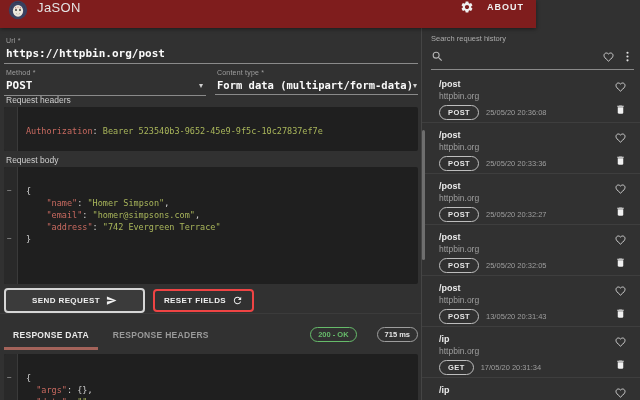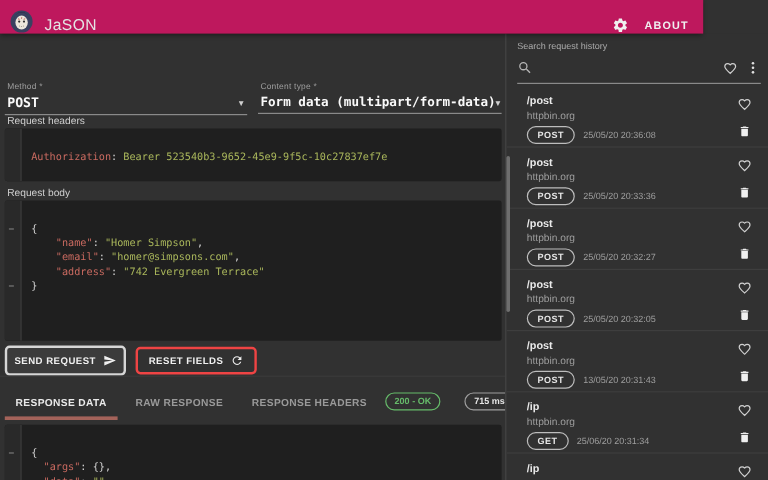--- a/index.html
+++ b/index.html
@@ -6,22 +6,22 @@
   html,body { width: 640px; height: 400px; }
   body {
     position: relative; overflow: hidden;
     background: #313131; color: #e0e0e0;
     font-family: "Liberation Sans", sans-serif;
   }
   .mono { font-family: "DejaVu Sans Mono", monospace; }
 
   
   .topbar {
-    position: absolute; left:0; top:0; width:586px; height:28px;
-    background:#be185d; display:flex; align-items:flex-end; padding:0 12px 0 8px;
+    position: absolute; left:0; top:0; width:536px; height:28px;
+    background:#7f1d1d; display:flex; align-items:flex-start; padding:0 12px 0 8px;
     box-shadow:0 1px 4px rgba(0,0,0,.45); z-index:5;
   }
   .logo { width:20px; height:20px; margin-right:9px; flex-shrink:0; }
   .app-title { font-size:13px; color:#e4e4e4; letter-spacing:.4px; }
   .topbar-right { margin-left:auto; display:flex; align-items:center; gap:13px; }
   .about-btn { font-size:9px; font-weight:bold; letter-spacing:1px; color:#f0f0f0; cursor:pointer; }
   .gear { width:14px; height:14px; cursor:pointer; }
 
   
   .main { position:absolute; left:0; top:28px; width:421px; bottom:0; }
@@ -56,21 +56,21 @@
   .tk-key   { color: var(--code-key); }
   .tk-str   { color: var(--code-str); }
   .tk-plain { color:#d6d6d6; }
 
   .btn-row { position:absolute; left:4px; top:260px; display:flex; align-items:center; gap:8px; }
   .btn {
     display:flex; align-items:center; gap:6px; cursor:pointer;
     font-size:8px; font-weight:bold; letter-spacing:.4px; color:#f0f0f0;
     border-radius:4px; background:rgba(255,255,255,.05);
   }
-  .btn-primary { border:2px solid #d6d6d6; padding:5px 6px; }
+  .btn-primary { border:2px solid #d6d6d6; padding:5px 26px; }
   .btn-secondary { border:2px solid #ef4444; padding:4px 9px; background:transparent; }
   .btn svg { width:11px; height:11px; }
 
   .main-divider { position:absolute; left:0; right:0; top:285px; border-top:1px solid #3b3b3b; }
 
   .tabs-row { position:absolute; left:4px; right:3px; top:294px; height:28px; display:flex; align-items:flex-end; }
   .tab {
     font-size:8.5px; font-weight:bold; letter-spacing:.3px; color:#9a9a9a;
     padding:6px 9px 7px; margin-right:6px; border-bottom:3px solid transparent; cursor:pointer;
     white-space:nowrap;
@@ -136,20 +136,26 @@
   <div class="topbar-right">
     <svg class="gear" viewBox="0 0 24 24">
       <path fill="#f0f0f0" d="M19.14 12.94c.04-.3.06-.61.06-.94 0-.32-.02-.64-.07-.94l2.03-1.58a.49.49 0 0 0 .12-.61l-1.92-3.32a.488.488 0 0 0-.59-.22l-2.39.96c-.5-.38-1.03-.7-1.62-.94l-.36-2.54a.484.484 0 0 0-.48-.41h-3.84c-.24 0-.43.17-.47.41l-.36 2.54c-.59.24-1.13.57-1.62.94l-2.39-.96c-.22-.08-.47 0-.59.22L2.74 8.87c-.12.21-.08.47.12.61l2.03 1.58c-.05.3-.09.63-.09.94s.02.64.07.94l-2.03 1.58a.49.49 0 0 0-.12.61l1.92 3.32c.12.22.37.29.59.22l2.39-.96c.5.38 1.03.7 1.62.94l.36 2.54c.05.24.24.41.48.41h3.84c.24 0 .44-.17.47-.41l.36-2.54c.59-.24 1.13-.56 1.62-.94l2.39.96c.22.08.47 0 .59-.22l1.92-3.32c.12-.22.07-.47-.12-.61l-2.01-1.58zM12 15.6c-1.98 0-3.6-1.62-3.6-3.6s1.62-3.6 3.6-3.6 3.6 1.62 3.6 3.6-1.62 3.6-3.6 3.6z"></path>
     </svg>
     <div class="about-btn">ABOUT</div>
   </div>
 </div>
 
 <div class="main">
 
+  <div class="field" id="f-url">
+    <span class="f-label">Url *</span>
+    <div class="value-row">
+      <span class="value mono">https://httpbin.org/post</span>
+    </div>
+  </div>
 
   <div class="field" id="f-method">
     <span class="f-label">Method *</span>
     <div class="value-row">
       <span class="value mono">POST</span>
       <span class="caret">▾</span>
     </div>
   </div>
 
   <div class="field" id="f-ctype">
@@ -189,21 +195,20 @@
           <path fill="#f0f0f0" d="M17.65 6.35A7.96 7.96 0 0 0 12 4c-4.42 0-7.99 3.58-7.99 8s3.57 8 7.99 8c3.73 0 6.84-2.55 7.73-6h-2.08A5.99 5.99 0 0 1 12 18c-3.31 0-6-2.69-6-6s2.69-6 6-6c1.66 0 3.14.69 4.22 1.78L13 11h7V4l-2.35 2.35z"></path>
         </svg>
     </div>
   </div>
 
   <div class="main-divider"></div>
 
   <div class="tabs-row">
     <div style="display:flex;">
         <div class="tab active">RESPONSE DATA</div>
-        <div class="tab">RAW RESPONSE</div>
         <div class="tab">RESPONSE HEADERS</div>
       </div>
     <div class="pill-group">
       <span class="pill pill-ok">200 - OK</span>
       <span class="pill">715 ms</span>
     </div>
   </div>
 
   <div class="code-editor" id="ed-response">
     <div class="gutter-col"></div>
@@ -331,21 +336,21 @@
             <path fill="#f0f0f0" d="M6 19c0 1.1.9 2 2 2h8c1.1 0 2-.9 2-2V7H6v12zM19 4h-3.5l-1-1h-5l-1 1H5v2h14V4z"></path>
           </svg>
     </span>
   </div>
 
   <div class="history-item">
     <div class="hi-path">/ip</div>
     <div class="hi-host">httpbin.org</div>
     <div class="hi-meta">
       <span class="hi-badge">GET</span>
-      <span class="hi-time">25/06/20 20:31:34</span>
+      <span class="hi-time">17/05/20 20:31:34</span>
     </div>
     <span class="hi-heart icon-btn">
       <svg width="13" height="12" viewBox="0 0 24 24">
             <path fill="none" stroke="#d0d0d0" stroke-width="2" d="M12 20.3l-1.1-1C6.1 15 3 12.2 3 8.9 3 6.2 5.1 4 7.7 4c1.5 0 3 .7 4.3 2 1.3-1.3 2.8-2 4.3-2 2.6 0 4.7 2.2 4.7 4.9 0 3.3-3.1 6.1-7.9 10.4l-1.1 1z"></path>
           </svg>
     </span>
     <span class="hi-trash icon-btn">
       <svg width="11" height="13" viewBox="0 0 24 24">
             <path fill="#f0f0f0" d="M6 19c0 1.1.9 2 2 2h8c1.1 0 2-.9 2-2V7H6v12zM19 4h-3.5l-1-1h-5l-1 1H5v2h14V4z"></path>
           </svg>

